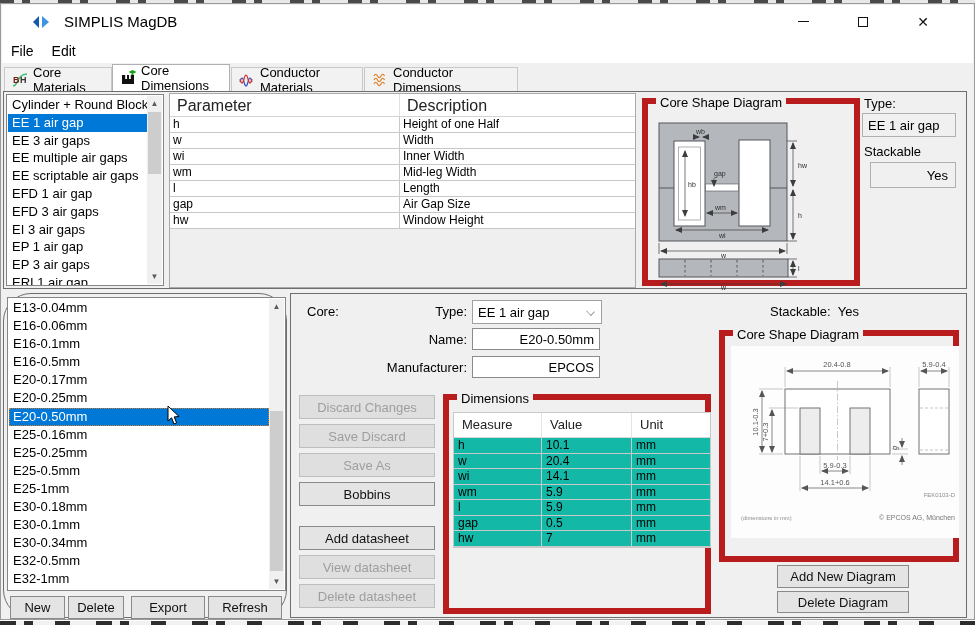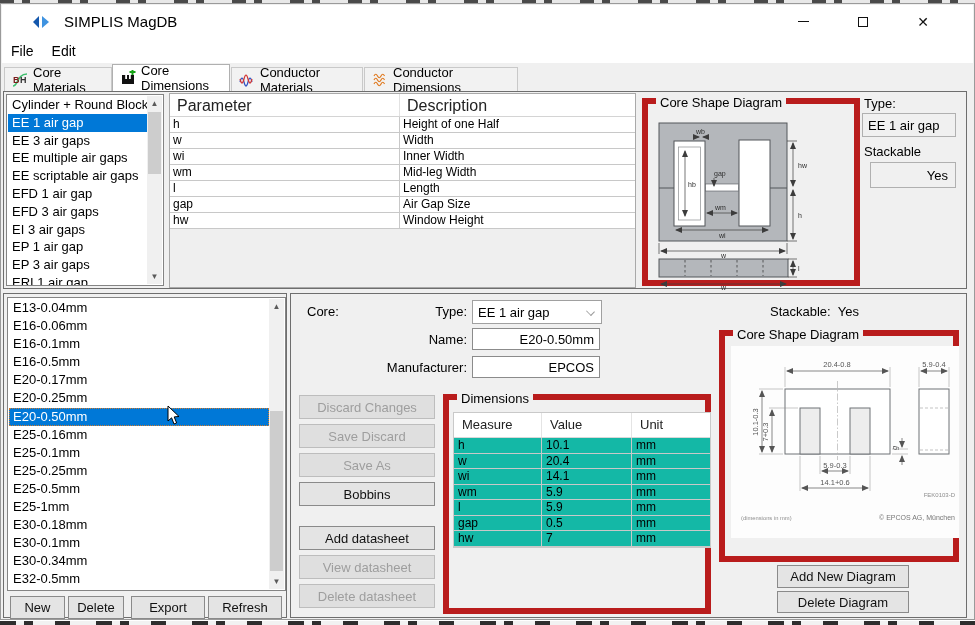--- a/index.html
+++ b/index.html
@@ -33,21 +33,21 @@
   .tabbar{left:1px;top:59px;width:971px;height:28px;background:#f0f0f0;}
   .tab{position:absolute;display:flex;align-items:center;gap:5px;padding:0 7px;font-size:13px;
        background:#f2f2f2;border:1px solid #c9c9c9;border-bottom:none;}
   .tab.inactive{top:4px;height:24px;}
   .tab.active{top:1px;height:27px;background:#fff;border-color:#b0b0b0;z-index:2;}
   .tab-icon{width:16px;height:16px;flex:0 0 16px;}
 
   
   .panel{border:1px solid #6e6e6e;background:#f0f0f0;}
   .top-panel{left:2px;top:87px;width:964px;height:198px;}
-  .bl-panel{left:2px;top:289px;width:284px;height:325px;}
+  .bl-panel{left:2px;top:289px;width:284px;height:325px;border-radius:28px;}
   .br-panel{left:289px;top:289px;width:677px;height:325px;}
 
   
   .listbox{background:#fff;border:1px solid #848484;overflow:hidden;}
   .lb-top{left:2px;top:2px;width:158px;height:192px;}
   .lb-bottom{left:3px;top:3px;width:279px;height:294px;}
   .lst-col{position:absolute;left:1px;top:1px;right:16px;bottom:0;overflow:hidden;}
   .lst-item{padding-left:4px;font-size:13px;white-space:nowrap;overflow:hidden;color:#000;}
   .lb-top .lst-item{height:17.8px;line-height:17.8px;}
   .lb-bottom .lst-item{height:18.1px;line-height:18.1px;}
@@ -296,21 +296,20 @@
       <div class="abs listbox lb-bottom">
         <div class="lst-col">
           <div class="lst-item">E13-0.04mm</div>
           <div class="lst-item">E16-0.06mm</div>
           <div class="lst-item">E16-0.1mm</div>
           <div class="lst-item">E16-0.5mm</div>
           <div class="lst-item">E20-0.17mm</div>
           <div class="lst-item">E20-0.25mm</div>
           <div class="lst-item sel focus">E20-0.50mm</div>
           <div class="lst-item">E25-0.16mm</div>
-          <div class="lst-item">E25-0.1mm</div>
           <div class="lst-item">E25-0.25mm</div>
           <div class="lst-item">E25-0.5mm</div>
           <div class="lst-item">E25-1mm</div>
           <div class="lst-item">E30-0.18mm</div>
           <div class="lst-item">E30-0.1mm</div>
           <div class="lst-item">E30-0.34mm</div>
           <div class="lst-item">E32-0.5mm</div>
           <div class="lst-item">E32-1mm</div>
         </div>
         <div class="sbar">

